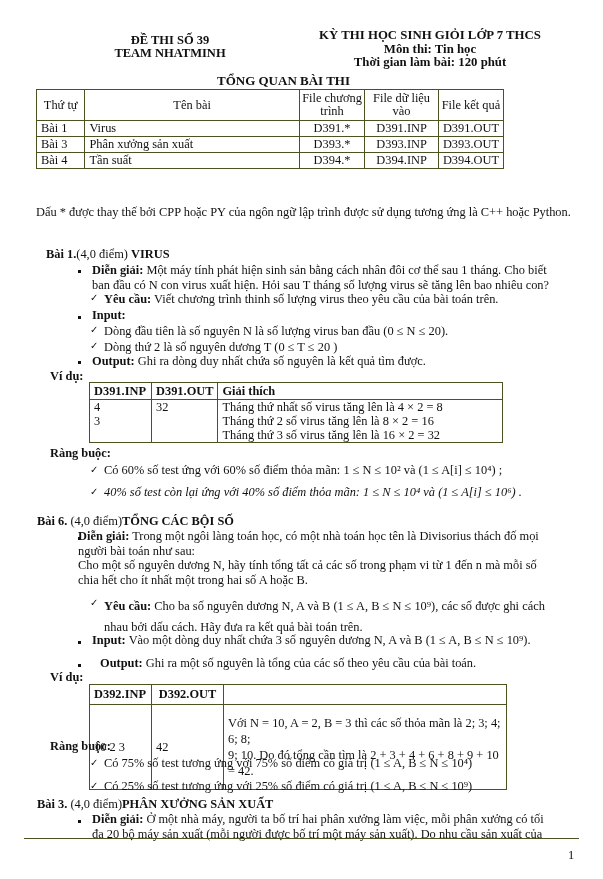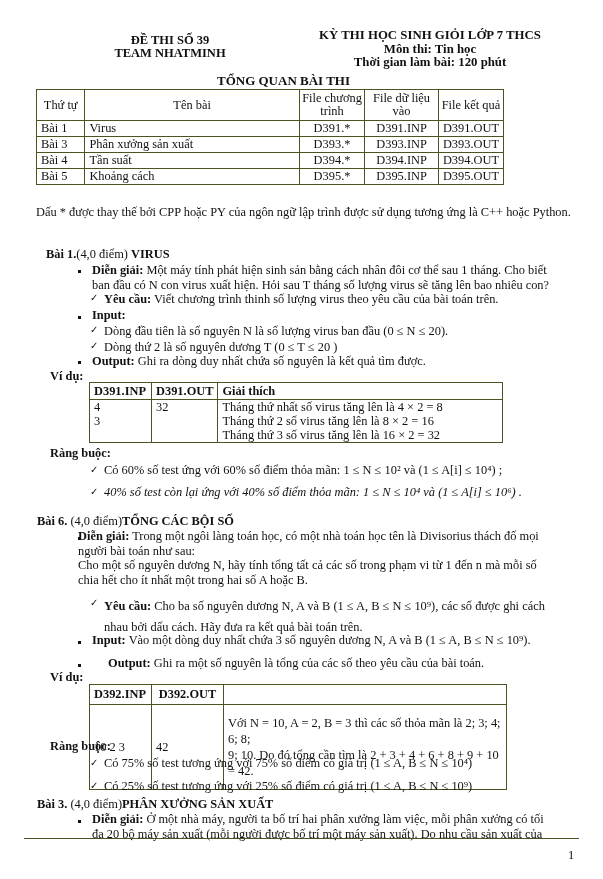--- a/index.html
+++ b/index.html
@@ -70,27 +70,20 @@
     <td class="c">D393.INP</td>
     <td class="c">D393.OUT</td>
   </tr>
   <tr>
     <td>Bài 4</td>
     <td>Tần suất</td>
     <td class="c">D394.*</td>
     <td class="c">D394.INP</td>
     <td class="c">D394.OUT</td>
   </tr>
-  <tr>
-    <td>Bài 5</td>
-    <td>Khoảng cách</td>
-    <td class="c">D395.*</td>
-    <td class="c">D395.INP</td>
-    <td class="c">D395.OUT</td>
-  </tr>
 </tbody>
   </table>
 <div class="abs note">Dấu * được thay thế bởi CPP hoặc PY của ngôn ngữ lập trình được sử dụng tương ứng là C++ hoặc Python.</div>
 
 <div class="abs sec" style="top:247px;">
   <span class="b">Bài 1.</span><span>(4,0 điểm)</span>
   <span class="b">VIRUS</span>
 </div>
 <span class="bullet" style="left:78px; top:270px;"></span>
 <div class="li" style="left:92px; top:263px; width:500px;">
@@ -166,21 +159,21 @@
   <span class="b">Yêu cầu:</span>
   <span>Cho ba số nguyên dương N, A và B (1 ≤ A, B ≤ N ≤ 10⁹), các số được ghi cách</span><br>
   <span>nhau bởi dấu cách. Hãy đưa ra kết quả bài toán trên.</span>
 </div>
 <span class="bullet" style="left:78px; top:641px;"></span>
 <div class="li" style="left:92px; top:633px;">
   <span class="b">Input:</span>
   <span>Vào một dòng duy nhất chứa 3 số nguyên dương N, A và B (1 ≤ A, B ≤ N ≤ 10⁹).</span>
 </div>
 <span class="bullet" style="left:78px; top:664px;"></span>
-<div class="li" style="left:108px; top:656px;">
+<div class="li" style="left:100px; top:656px;">
   <span class="b">Output:</span>
   <span>Ghi ra một số nguyên là tổng của các số theo yêu cầu của bài toán.</span>
 </div>
 <div class="li b" style="left:50px; top:670px;">Ví dụ:</div>
 
 <table class="abs ex" style="left:89px; top:684px; width:418px;">
   <colgroup>
       <col style="width:62px">
       <col style="width:72px">
       <col>

